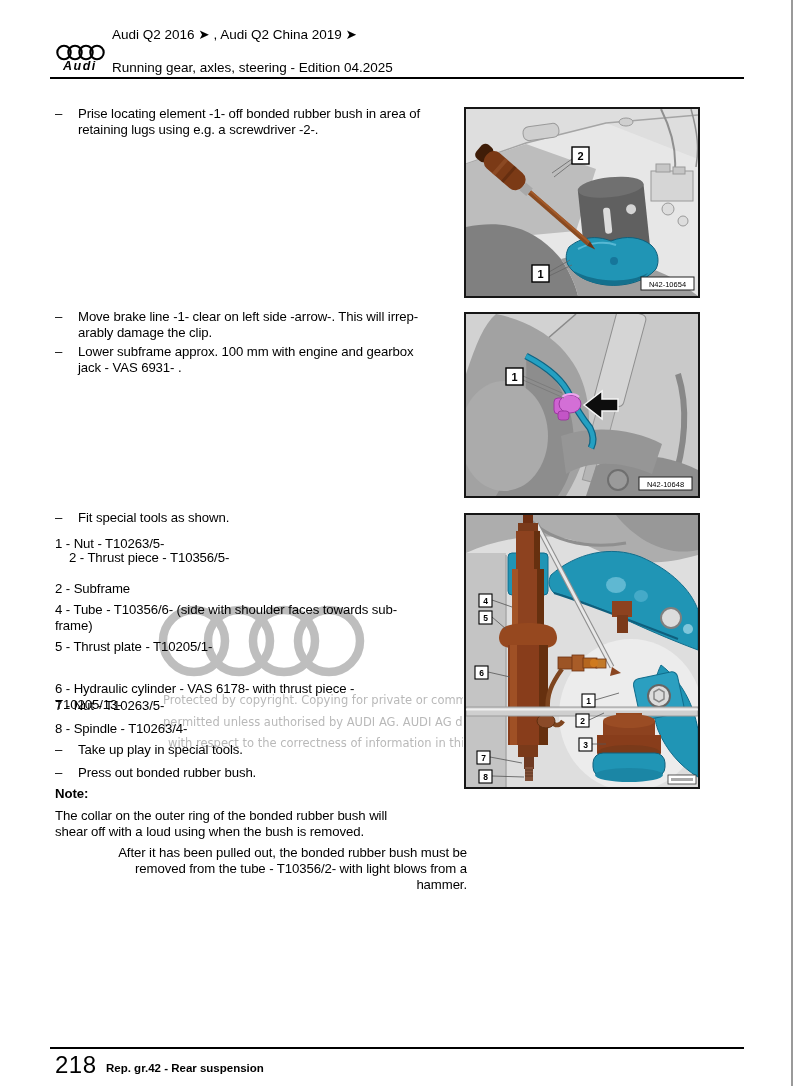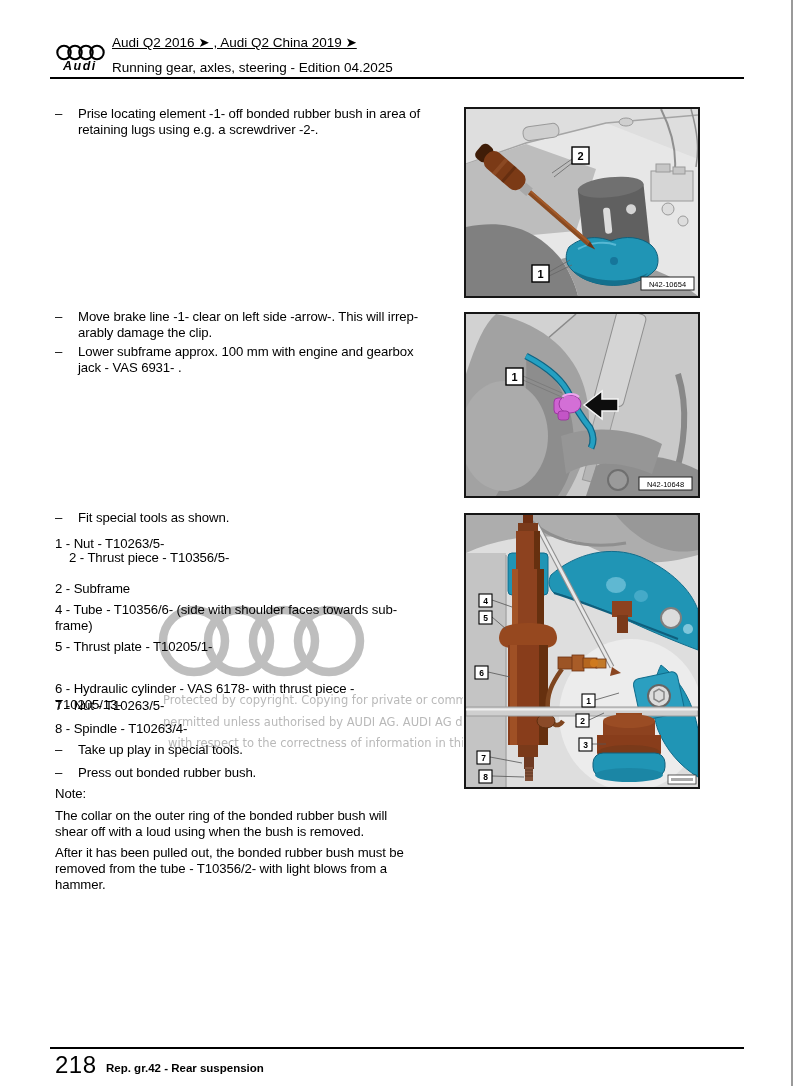--- a/index.html
+++ b/index.html
@@ -5,31 +5,31 @@
   * { margin:0; padding:0; box-sizing:border-box; }
   html,body { background:#ffffff; }
   .page {
     position:relative; width:794px; height:1086px; background:#ffffff;
     font-family:"Liberation Sans", sans-serif; color:#000; overflow:hidden;
   }
   .edge-right { position:absolute; left:791px; top:0; width:2px; height:1086px; background:#9a9a9a; }
 
   
   .brand-text { position:absolute; left:63px; top:59px; font-size:12.5px; font-weight:bold; font-style:italic; letter-spacing:1.5px; }
-  .title1 { position:absolute; left:112px; top:34px; font-size:13.5px;text-decoration:underline; }
+  .title1 { position:absolute; left:112px; top:26px; font-size:13.5px; }
   .title2 { position:absolute; left:112px; top:60px; font-size:13.5px; }
   .hrule-top { position:absolute; left:50px; top:77px; width:694px; height:2px; background:#000; }
 
   
   .txt { font-size:13.2px; line-height:16.2px; letter-spacing:-0.1px; white-space:pre-line; z-index:2; }
   .step { position:absolute; left:55px; width:410px; display:flex; z-index:2; }
   .step .dash { width:23px; flex:0 0 23px; }
   .step .body { flex:1; }
   .plain { position:absolute; left:55px; width:412px; z-index:2; }
-  .note-head { font-weight:normal; }
+  .note-head { font-weight:bold; }
 
   
   .wm-rings { position:absolute; left:156px; top:601px; z-index:1; }
   .wm-text { position:absolute; left:163px; top:690px; width:300px; z-index:1;
              font-family:"DejaVu Sans", sans-serif; font-size:11.5px; color:#b9b9b9;
              line-height:21.5px; overflow:hidden; white-space:nowrap; }
   .wm-text .l3 { padding-left:5px; }
 
   
   .figure { position:absolute; left:464px; width:236px; border:2px solid #161616; background:#e7e7e7; z-index:3; }
@@ -119,21 +119,21 @@
   </div>
 
   <div class="step" style="top:765px;">
     <span class="dash txt">–</span>
     <span class="body txt">Press out bonded rubber bush.</span>
   </div>
 
   <div class="plain txt note-head" style="top:786px;">Note:</div>
   <div class="plain txt" style="top:808px;">The collar on the outer ring of the bonded rubber bush will
 shear off with a loud using when the bush is removed.</div>
-  <div class="plain txt" style="top:845px;">After it has been pulled out, the bonded rubber bush must be
+  <div class="plain txt" style="top:845px;text-align:right;">After it has been pulled out, the bonded rubber bush must be
 removed from the tube - T10356/2- with light blows from a
 hammer.</div>
 
   <div class="figure fig1">
     <svg width="232" height="187" viewBox="0 0 232 187">
       <rect x="0" y="0" width="232" height="187" fill="#e7e7e7"></rect>
 
       <path d="M0,0 H232 V50 L140,14 L60,34 L0,55 Z" fill="#dedede"></path>
       <path d="M0,55 L60,34 L140,14 L232,6" fill="none" stroke="#a5a5a5" stroke-width="1.5"></path>
       <rect x="57" y="16" width="36" height="14" rx="6" transform="rotate(-8 75 23)" fill="#cfcfcf" stroke="#9a9a9a"></rect>

